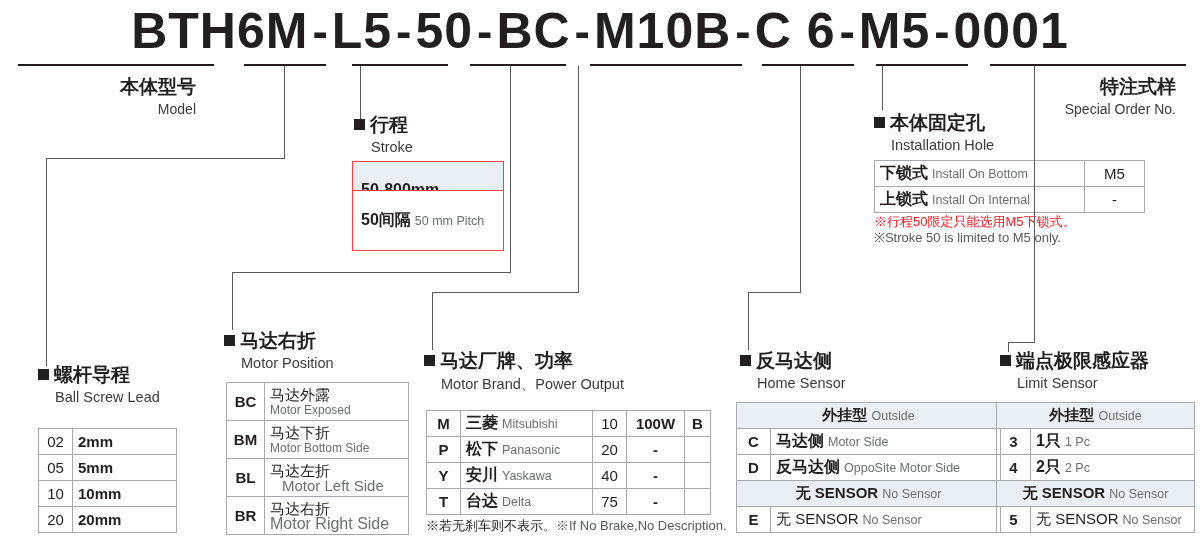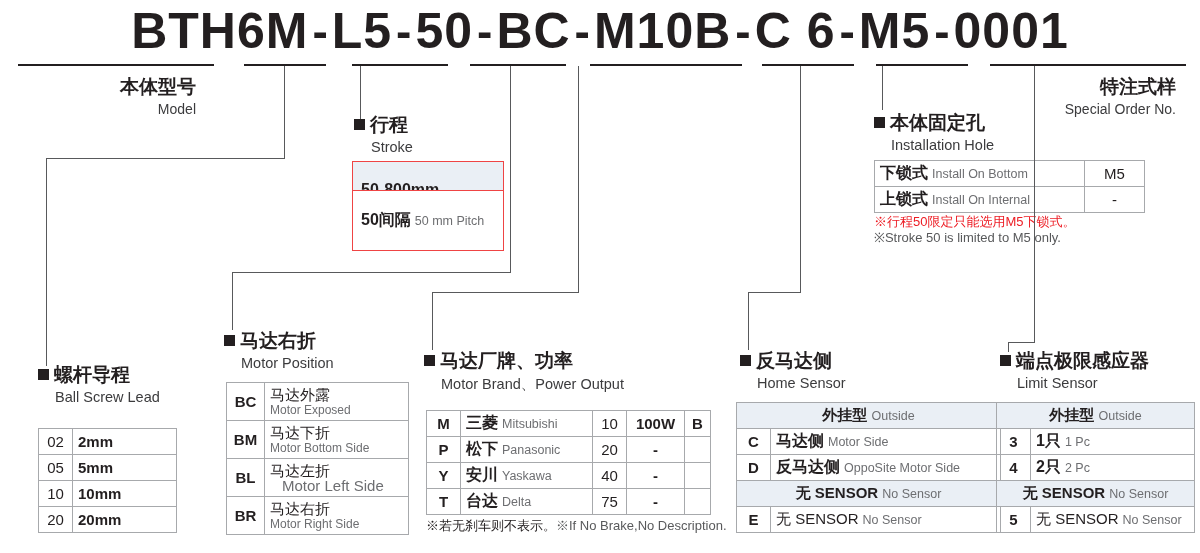--- a/index.html
+++ b/index.html
@@ -212,21 +212,21 @@
       <td class="code" style="height:38px; font-weight:bold;">BL</td>
       <td>
         <div class="cn" style="line-height:16px;">马达左折</div>
         <div class="en" style="font-size:15px; color:#6d6e71; line-height:14px;margin-left:12px;">Motor Left Side</div>
       </td>
     </tr>
     <tr>
       <td class="code" style="height:38px; font-weight:bold;">BR</td>
       <td>
         <div class="cn" style="line-height:16px;">马达右折</div>
-        <div class="en" style="font-size:12px; color:#6d6e71; line-height:14px;">Motor Right Side</div>
+        <div class="en" style="font-size:16px; color:#6d6e71; line-height:14px;">Motor Right Side</div>
       </td>
     </tr>
   </tbody>
     </table>
 
   <div class="vline" style="left:578px; top:66px; height:226px;"></div>
   <div class="hline" style="left:432px; top:292px; width:147px;"></div>
   <div class="vline" style="left:432px; top:292px; height:58px;"></div>
   <div class="ghead" style="left:424px; top:348px;">
     <span class="sq"></span><span class="cn">马达厂牌、功率</span>

